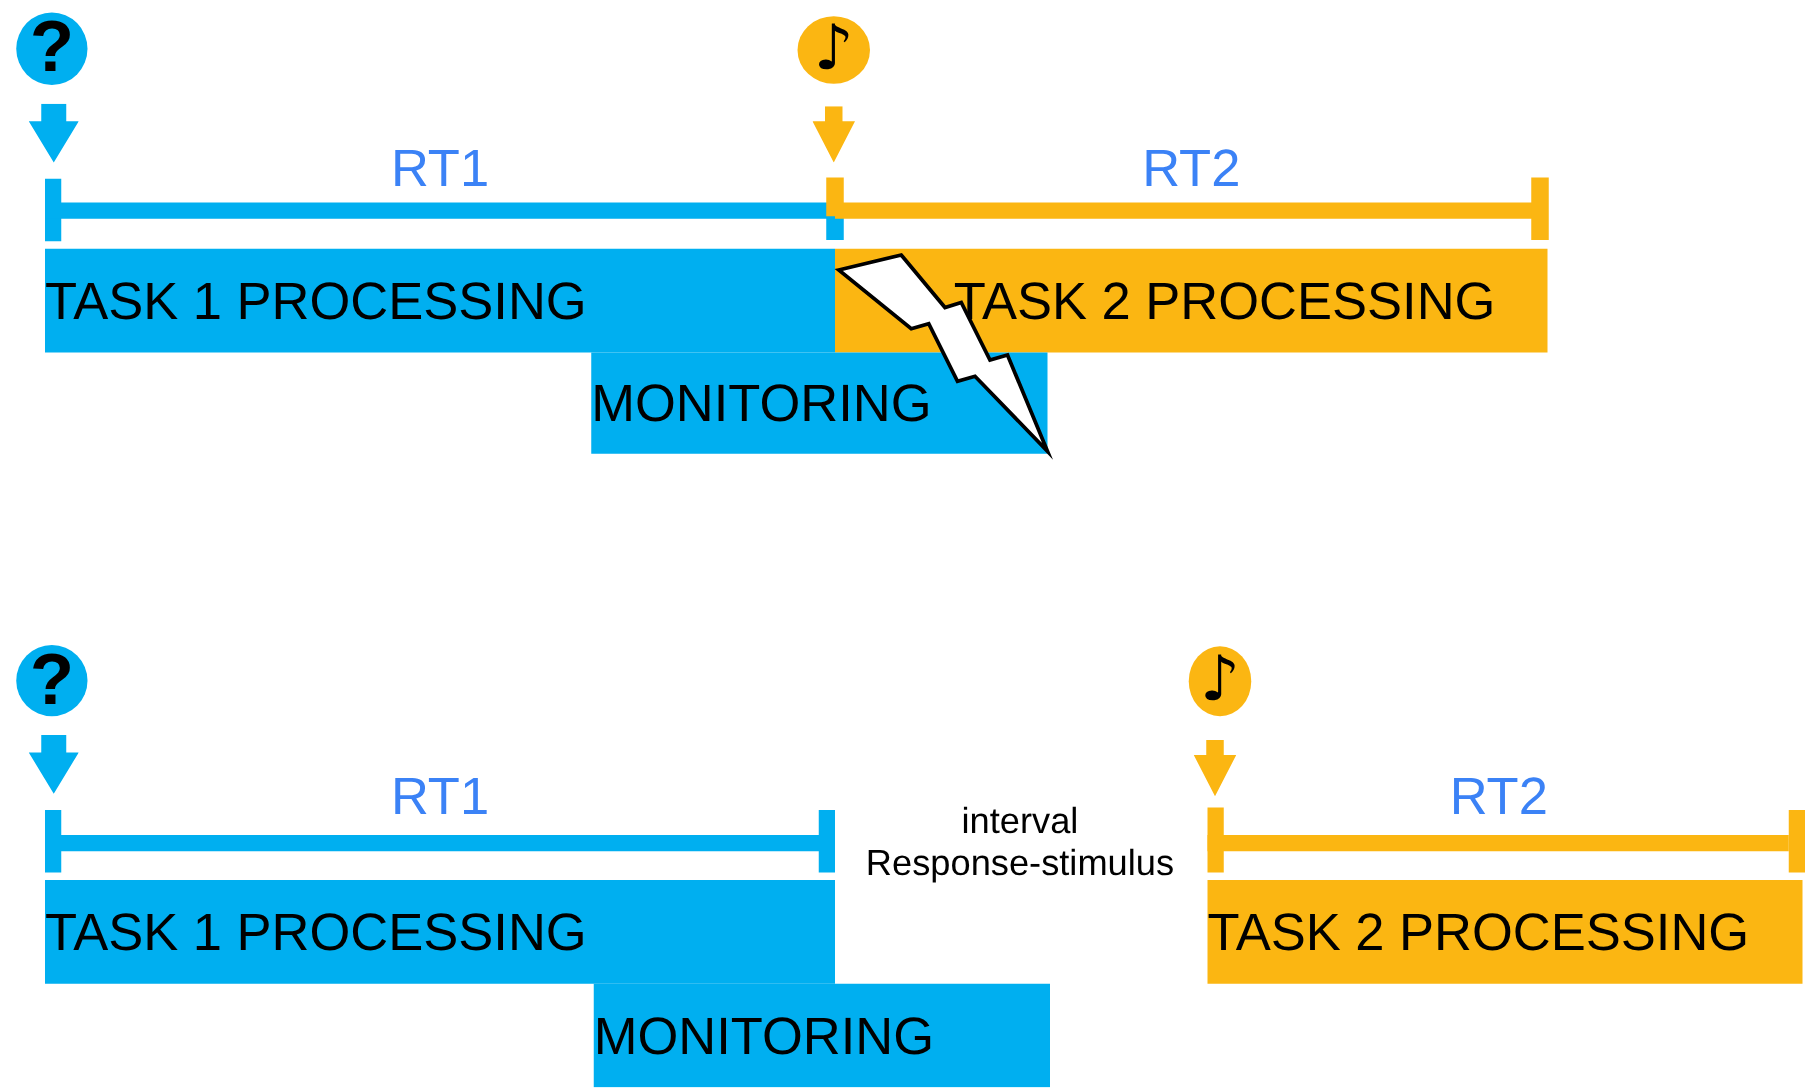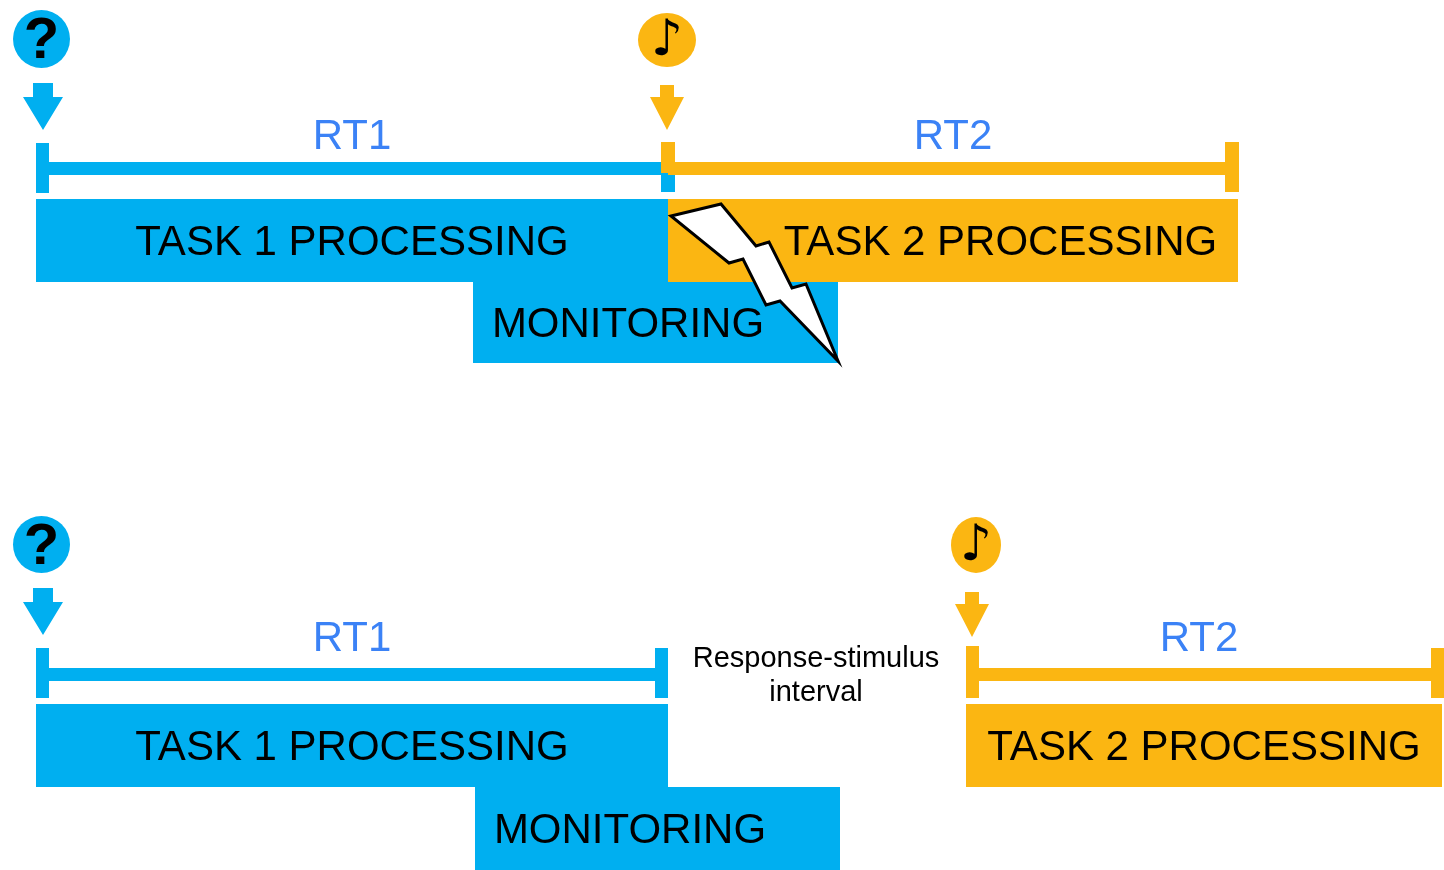--- a/index.html
+++ b/index.html
@@ -29,21 +29,21 @@
     font-family:"DejaVu Sans",sans-serif;
     transform:translateY(-2px);
   }
   
   .rt-label{
     font-size:42px;line-height:1;color:#3b82f6;
     text-align:center;white-space:nowrap;
   }
   
   .task-box{
-    display:flex;align-items:center;justify-content:center;
+    display:flex;align-items:center;
     font-size:42px;color:#000;white-space:nowrap;
   }
   .rsi-label{
     font-size:29px;line-height:34px;color:#000;
     text-align:center;
   }
   svg{display:block;}
 </style>
 </head>
 <body>
@@ -102,22 +102,22 @@
     <svg class="abs" style="left:23px;top:588px;" width="40" height="48" viewBox="0 0 40 48">
       <polygon points="10,0 30,0 30,14 40,14 20,47 0,14 10,14" fill="#00AFF0"></polygon>
     </svg>
 
     <div class="abs rt-label" style="left:36px;top:616px;width:632px;">RT1</div>
     <div class="abs blue-fill" style="left:36px;top:648px;width:13px;height:50px;"></div>
     <div class="abs blue-fill" style="left:36px;top:668px;width:632px;height:13px;"></div>
     <div class="abs blue-fill" style="left:655px;top:648px;width:13px;height:50px;"></div>
 
     <div class="abs rsi-label" style="left:666px;top:640px;width:300px;">
+      <div>interval</div>
       <div>Response-stimulus</div>
-      <div>interval</div>
     </div>
 
     <div class="abs stim-circle orange-fill" style="left:951px;top:517px;width:50px;height:56px;">
       <span class="note-glyph">♪</span>
     </div>
 
     <svg class="abs" style="left:955px;top:592px;" width="34" height="45" viewBox="0 0 34 45">
       <polygon points="10,0 24,0 24,12 34,12 17,45 0,12 10,12" fill="#FBB612"></polygon>
     </svg>
 

